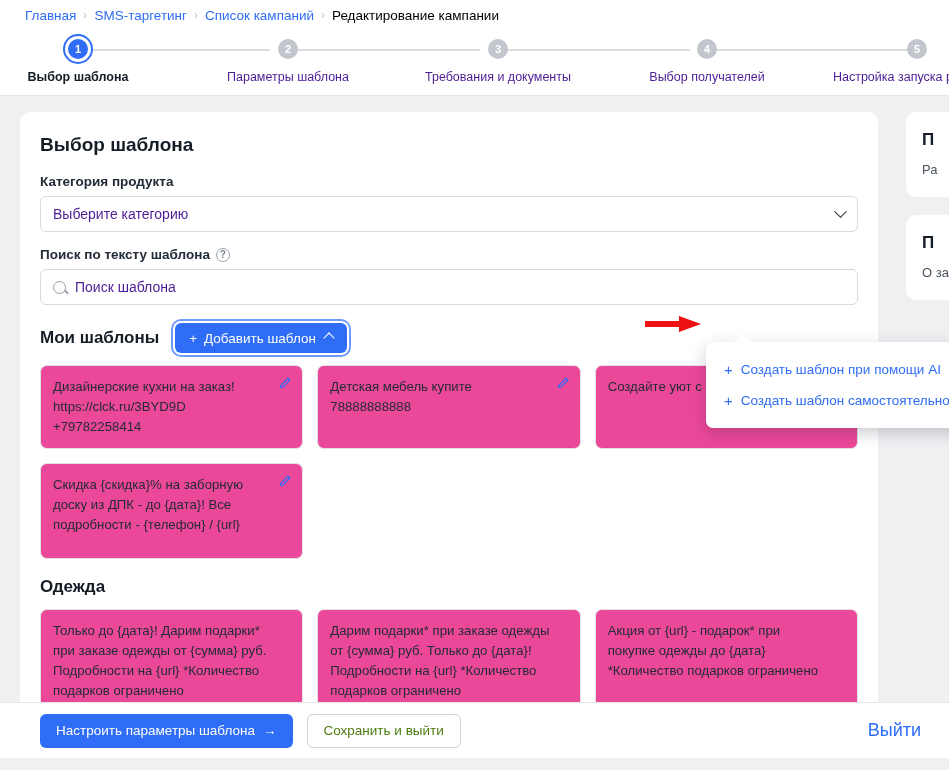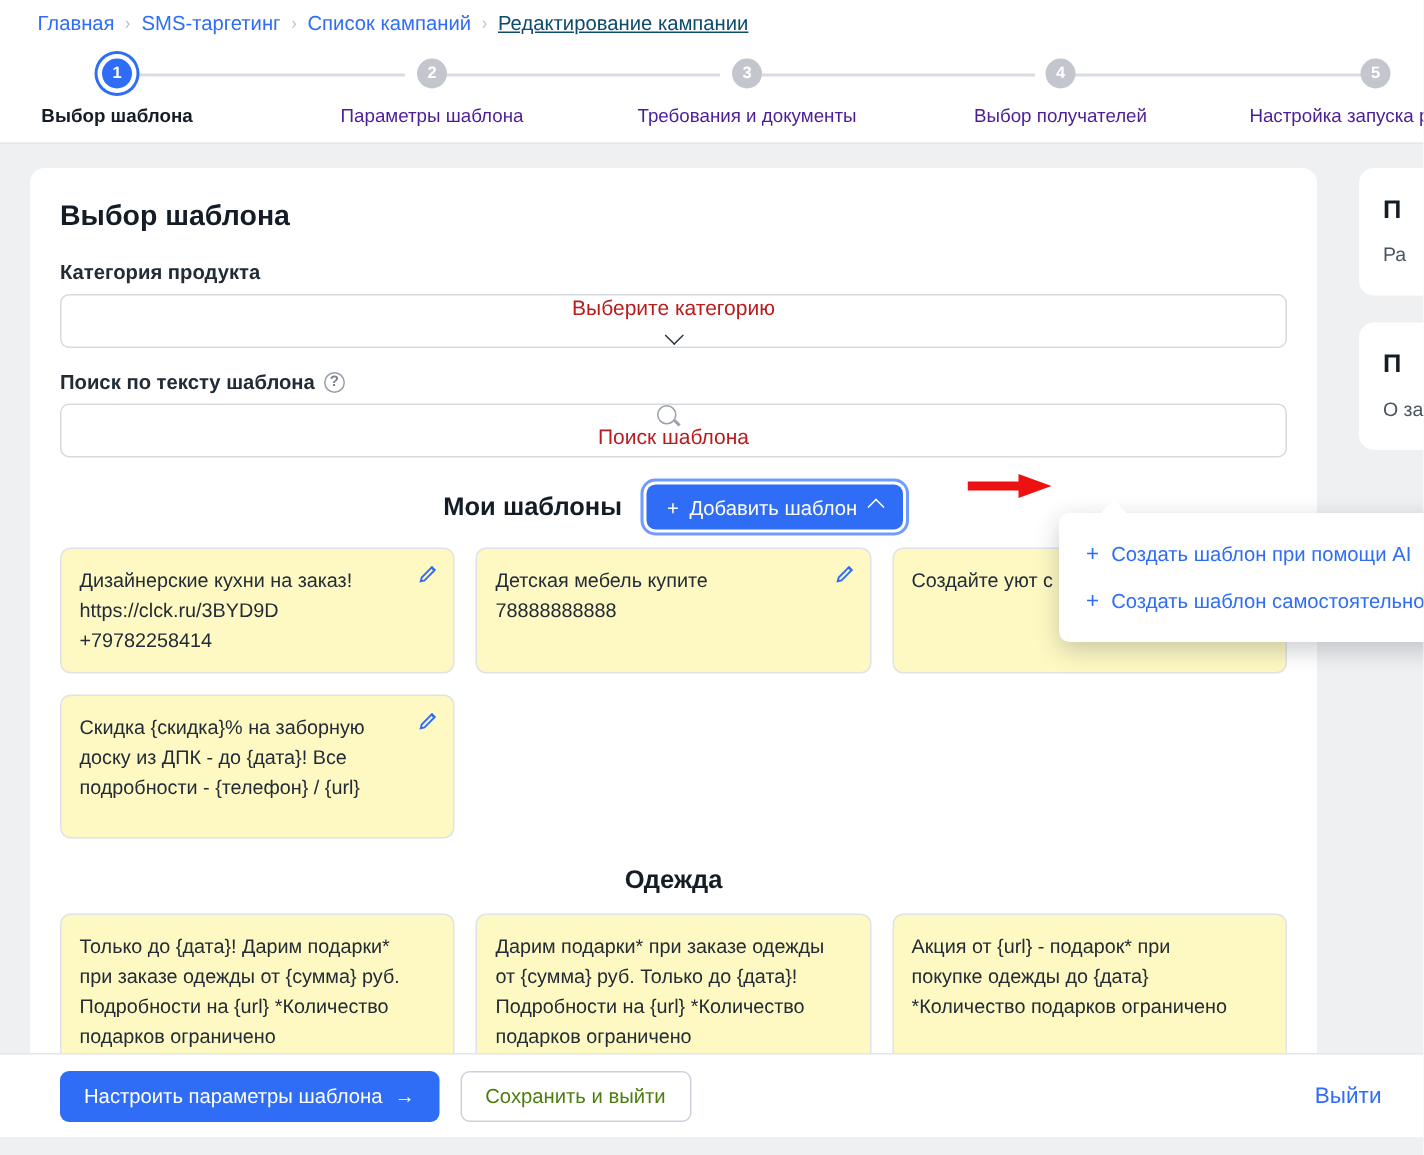--- a/index.html
+++ b/index.html
@@ -27,21 +27,21 @@
     white-space: nowrap;
   }
   .crumb-link { color: #2f6df6; text-decoration: none; }
   .crumb-sep {
     color: #b6bcc6;
     margin: 0 7px;
     font-size: 12px;
     display: inline-block;
     transform: scaleX(.85);
   }
-  .crumb-current { color: #0c4a6e; text-decoration: underline; }
+  .crumb-current { color: #000000; }
 
   
   #stepper-bar {
     height: 66px;
     background: #ffffff;
     position: relative;
     border-bottom: 1px solid #e3e5e9;
   }
   #stepper {
     position: relative;
@@ -147,24 +147,23 @@
     display: inline-block;
   }
   .input-box {
     height: 36px;
     border: 1px solid #d6d9de;
     border-radius: 6px;
     display: flex;
     align-items: center;
     padding: 0 12px;
     font-size: 14px;
-    color: #b91c1c;
-    background: #ffffff;
-    position: relative;
-    flex-direction: column;
+    color: #4c1d95;
+    background: #ffffff;
+    position: relative;
   }
   .input-box.select { justify-content: space-between; }
   .chev {
     width: 9px; height: 9px;
     border-right: 1.6px solid #2b3542;
     border-bottom: 1.6px solid #2b3542;
     transform: rotate(45deg) translate(-2px,-2px);
   }
   .search-glyph {
     width: 13px; height: 13px;
@@ -181,40 +180,40 @@
     background: #9aa0a9;
     right: -4px; bottom: 0px;
     transform: rotate(45deg);
   }
   .field-block { margin-bottom: 15px; }
 
   
   .group-head {
     display: flex;
     align-items: center;
-    justify-content: center;
+    justify-content: flex-start;
     margin: 18px 0 12px 0;
     position: relative;
     gap: 16px;
   }
   .group-title { font-size: 17px; font-weight: bold; color: #141c26; }
 
   .tpl-grid {
     display: grid;
     grid-template-columns: repeat(3, 1fr);
     gap: 14px;
   }
   .tpl-card {
     border: 1px solid #dfe2e7;
     border-radius: 7px;
     padding: 11px 30px 11px 12px;
     font-size: 13.2px;
     line-height: 20px;
     color: #222b36;
-    background: #fef9c3;
+    background: #ec4899;
     position: relative;
     min-height: 56px;
   }
   .tpl-card.tall { min-height: 96px; }
   .pencil {
     position: absolute;
     top: 9px; right: 9px;
     width: 15px; height: 15px;
   }
 
@@ -321,21 +320,21 @@
     border-radius: 6px;
     height: 34px;
     padding: 0 16px;
     font-size: 13.5px;
     font-family: inherit;
     cursor: pointer;
   }
   #exit-link {
     margin-left: auto;
     color: #2f6df6;
-    font-size: 15px;
+    font-size: 18px;
     text-decoration: none;
     cursor: pointer;
   }
 </style>
 </head>
 <body>
 
 <div id="breadcrumb-bar">
   <a class="crumb-link">Главная</a>
   <span class="crumb-sep">›</span>

